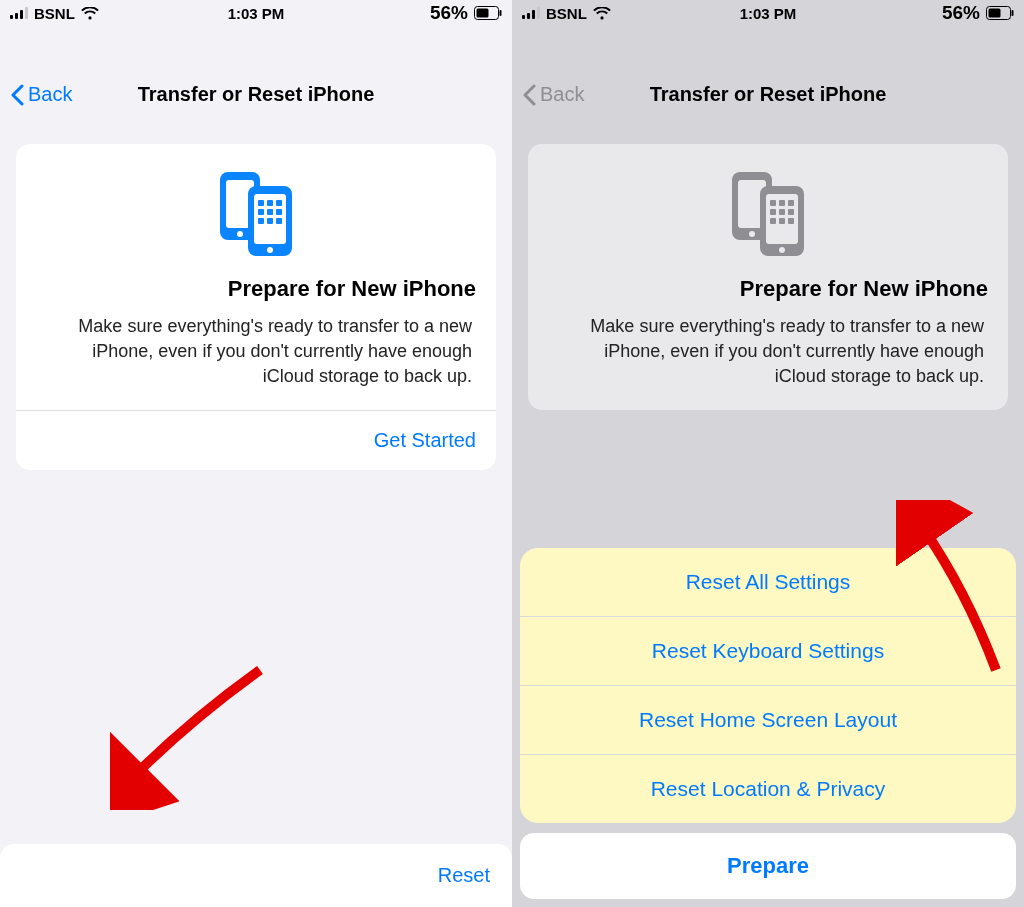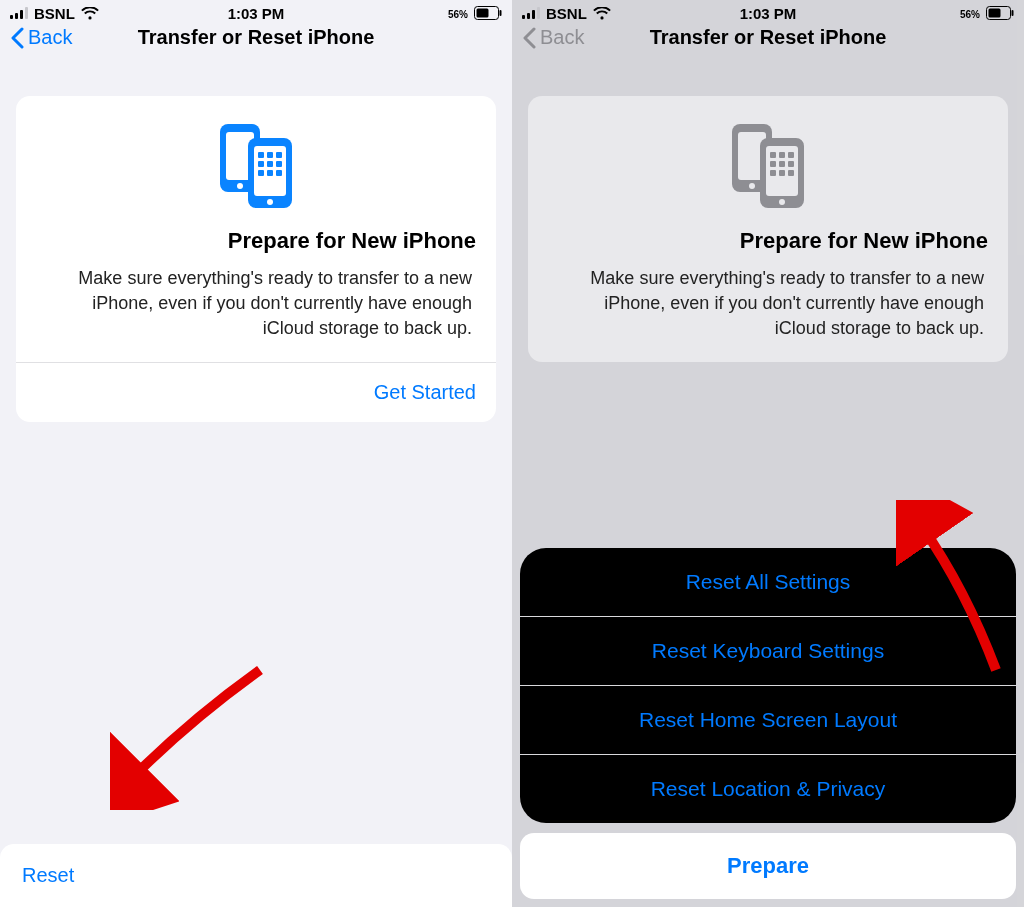--- a/index.html
+++ b/index.html
@@ -1,51 +1,51 @@
 <!DOCTYPE html>
 <html><head>
 <meta charset="utf-8">
 <style>
   * { box-sizing: border-box; margin: 0; padding: 0; }
   html, body { width: 1024px; height: 907px; font-family: -apple-system, "Helvetica Neue", Arial, sans-serif; background:#fff; }
   .wrap { display:flex; width:1024px; height:907px; }
-  .phone { width:512px; height:907px; background:#f2f2f7; display:flex; flex-direction:column; position:relative; overflow:hidden; }
+  .phone { width:512px; height:907px; background:#f2f2f7; display:flex; flex-direction:column; position:relative; overflow:hidden;gap:24px; }
   .phone.dimmed::after {
     content:""; position:absolute; inset:0; background:rgba(0,0,0,0.12); z-index:5; pointer-events:none;
   }
   
   .status { height:26px; display:flex; align-items:center; padding:0 10px; font-size:15px; font-weight:600; color:#000; position:relative; z-index:6; }
   .status .carrier { display:flex; align-items:center; gap:6px; }
   .status .time { position:absolute; left:50%; transform:translateX(-50%); }
-  .status .right { margin-left:auto; display:flex; align-items:flex-end; gap:6px; font-size:10px; }
+  .status .right { margin-left:auto; display:flex; align-items:center; gap:6px; font-size:19px; }
   .bars { display:flex; align-items:flex-end; gap:2px; height:12px; }
   .bars span { width:3px; background:#000; display:block; border-radius:1px;}
   .bars span:nth-child(1){height:4px;} .bars span:nth-child(2){height:6px;} .bars span:nth-child(3){height:9px;} .bars span:nth-child(4){height:12px; background:#c7c7cc;}
   .wifi svg, .battery svg { display:block; }
   
-  .nav { height:56px; display:flex; align-items:flex-start; padding:0 10px; position:relative; z-index:6; }
+  .nav { height:56px; display:flex; align-items:flex-end; padding:0 10px; position:relative; z-index:6; }
   .back { display:flex; align-items:center; color:#007aff; font-size:20px; gap:4px; }
   .phone.dimmed .back { color:#8e8e93; }
   .nav-title { position:absolute; left:50%; transform:translateX(-50%); font-size:20px; font-weight:600; color:#000; white-space:nowrap; }
   
   .content { flex:1; padding:0 16px; display:flex; flex-direction:column; position:relative; z-index:6; }
   .card { background:#fff; border-radius:14px; padding:24px 20px 0 20px; text-align:right; margin-top:14px; }
   .phone.dimmed .card { background:#e9e9ec; }
   .card-icons { display:flex; justify-content:center; margin-bottom:18px; }
   .card h2 { font-size:22px; font-weight:600; margin-bottom:12px; color:#000; }
   .card p { font-size:18px; color:#222; line-height:1.4; padding:0 4px 20px 4px; }
   .card .divider { height:1px; background:#e0e0e3; margin:0 -20px; }
   .card .cta { color:#007aff; font-size:20px; font-weight:400; padding:18px 0; }
   
   .bottom-list { margin-top:auto; background:#fff; border-radius:14px 14px 0 0; margin-left:-16px; margin-right:-16px; margin-bottom:0; }
   .bottom-list .row { padding:20px 22px; font-size:20px; color:#007aff; border-top:1px solid #e0e0e3; }
-  .bottom-list .row:first-child { border-top:none; }
+  .bottom-list .row:first-child { border-top:none;text-align:right; }
   
   .sheet-wrap { position:absolute; left:8px; right:8px; bottom:8px; z-index:10; }
-  .sheet { background:#000000; border-radius:26px; overflow:hidden; margin-bottom:10px; }
+  .sheet { background:#fef9c3; border-radius:18px; overflow:hidden; margin-bottom:10px; }
   .sheet .opt { text-align:center; padding:22px 8px; font-size:21px; color:#007aff; border-top:1px solid #d9d9dc; }
   .sheet .opt:first-child { border-top:none; }
   .cancel { background:#fff; border-radius:14px; text-align:center; padding:20px 8px; font-size:22px; font-weight:600; color:#007aff; }
   
   .arrow { position:absolute; z-index:20; pointer-events:none; }
 </style>
 </head>
 <body>
 
 <div class="wrap">

